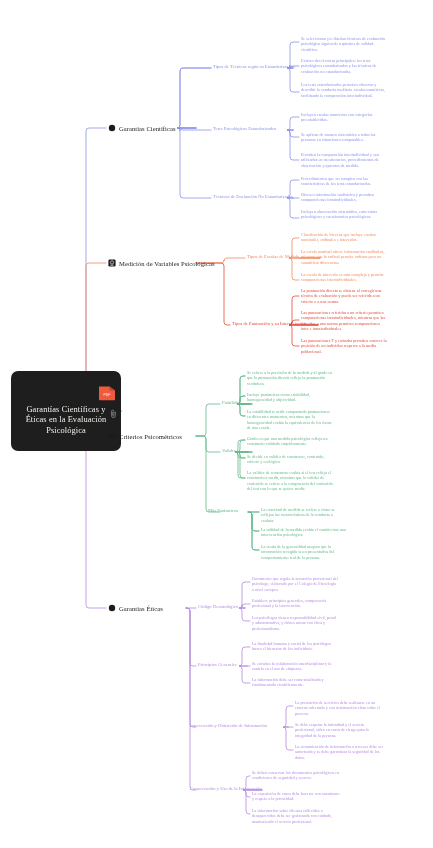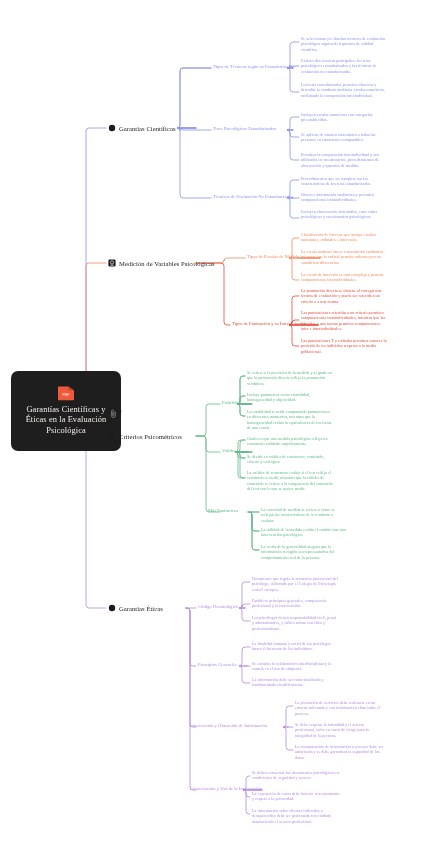--- a/index.html
+++ b/index.html
@@ -22,21 +22,21 @@
   }
   
   .center-node {
     position: absolute;
     left: 11px; top: 371px;
     width: 110px; height: 80px;
     background: #1e1e1e;
     border-radius: 7px;
     display: flex;
     flex-direction: column;
-    align-items: center;
+    align-items: flex-end;
     justify-content: center;
     padding: 5px 4px 6px;
   }
   .pdf-icon {
     width: 20px; height: 16px;
     position: relative;
     margin-bottom: 4px;
   }
   .center-title {
     color: #f2efe9;

